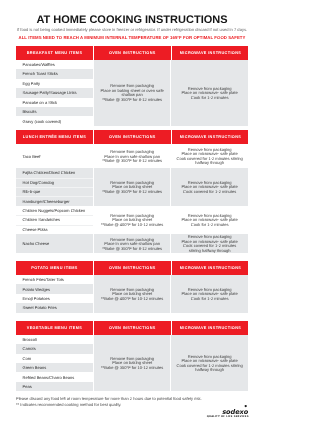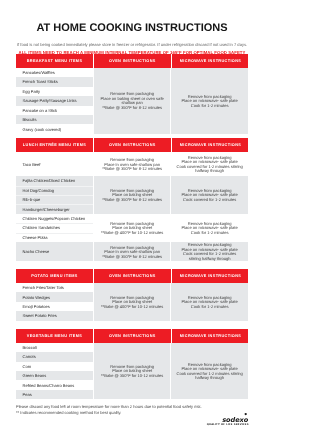--- a/index.html
+++ b/index.html
@@ -1,20 +1,20 @@
 <!DOCTYPE html>
 <html><head>
 <meta charset="utf-8">
 <title>At Home Cooking Instructions</title>
 <style>
   html,body{margin:0;padding:0;background:#fff;}
   body{width:264px;height:434px;font-family:"Liberation Sans",sans-serif;overflow:hidden;-webkit-font-smoothing:antialiased;text-rendering:geometricPrecision;}
   .page{position:relative;width:264px;height:434px;box-sizing:border-box;background:#fff;}
 
-  .title{text-align:center;font-weight:bold;font-size:11px;color:#161616;margin:8px;padding-top:13.5px;}
+  .title{text-align:center;font-weight:bold;font-size:11px;color:#161616;margin:0;padding-top:13.5px;}
   .sub{text-align:center;font-size:4.1px;color:#666;margin-top:1px;line-height:5px;}
   .warn{text-align:center;font-size:4.3px;font-weight:bold;color:#ed2024;margin-top:3.6px;letter-spacing:.05px;}
 
   .tbl{position:absolute;left:16px;top:45.8px;width:232px;}
   .sec{width:232px;}
   .sec + .sec{margin-top:6.3px;}
   .sec.gap-a + .sec{margin-top:4.4px;}
   .sec.gap-b + .sec{margin-top:7.6px;}
   .sec.gap-c + .sec{margin-top:8.2px;}
   .hdr{display:flex;width:232px;height:14px;background:#ed1c24;}

